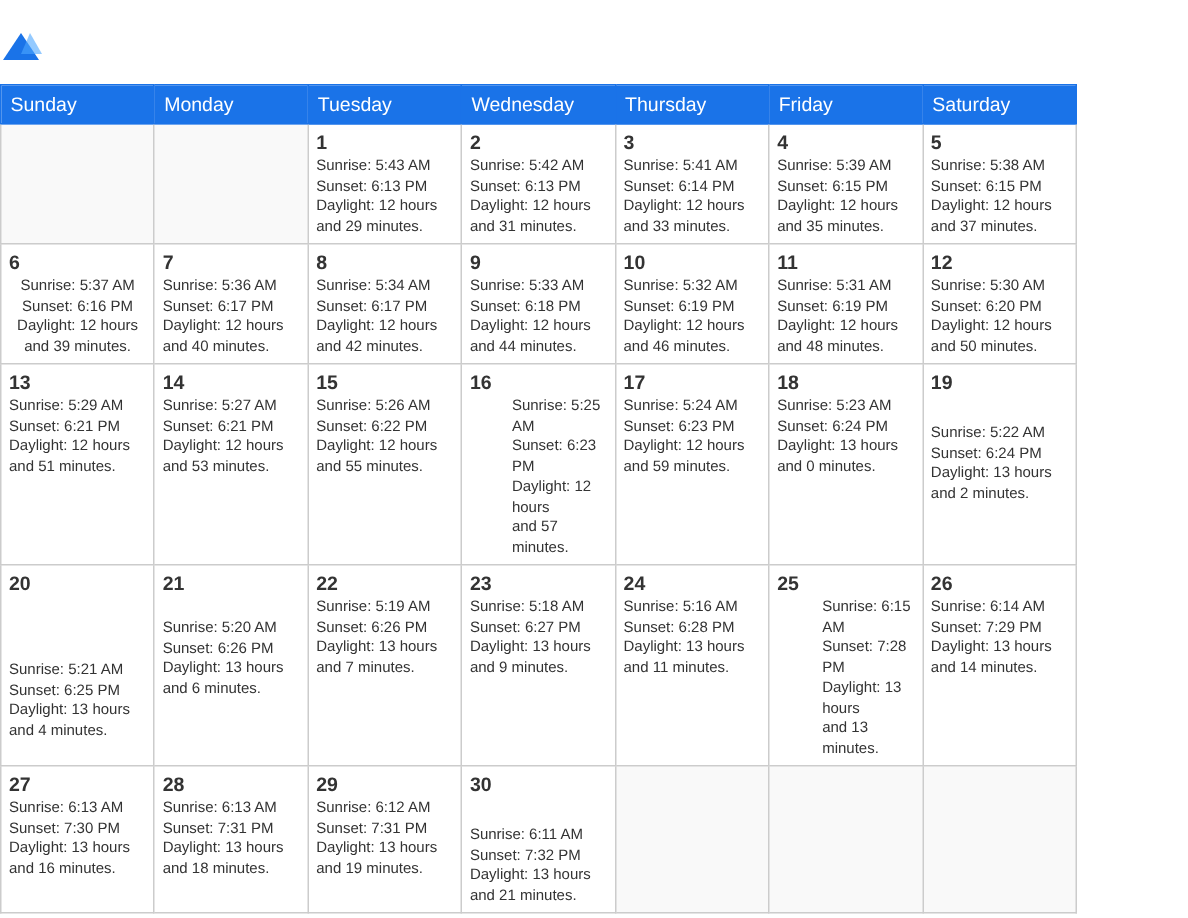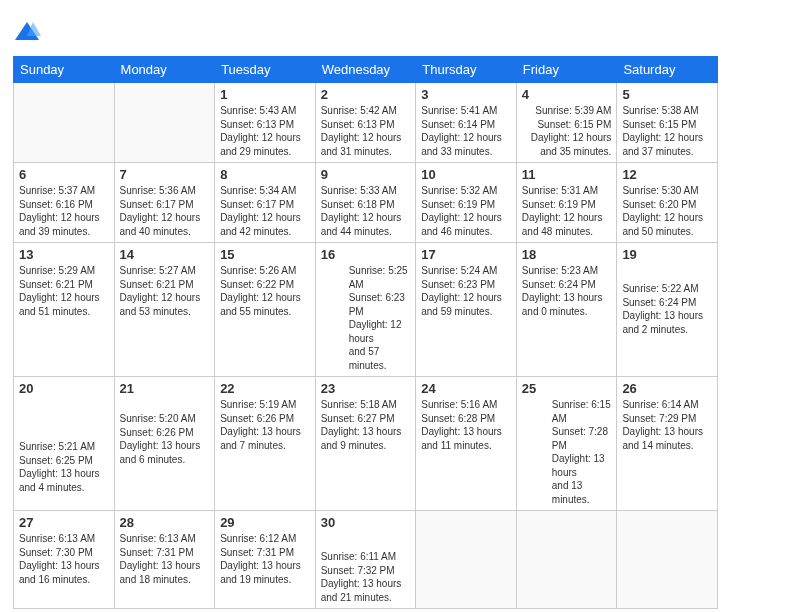--- a/index.html
+++ b/index.html
@@ -6,21 +6,21 @@
     body {
       width: 792px;
       height: 612px;
       font-family: Arial, sans-serif;
       background: #fff;
       overflow: hidden;
     }
     .page {
       width: 736px;
       height: 612px;
-      padding: 18px 18px 10px 13px;
+      padding: 18px 18px 10px 0;
       display: flex;
       flex-direction: column;
     }
     .header {
       display: flex;
       justify-content: space-between;
       align-items: flex-start;
       margin-bottom: 10px;
     }
     .logo {
@@ -155,37 +155,37 @@
           </td>
           <td>
             <span class="day-num">3</span>
             <div class="day-info" style="white-space: pre-line;">Sunrise: 5:41 AM
 Sunset: 6:14 PM
 Daylight: 12 hours
 and 33 minutes.</div>
           </td>
           <td>
             <span class="day-num">4</span>
-            <div class="day-info" style="white-space: pre-line; text-align: right;">Sunrise: 5:39 AM
+            <div class="day-info" style="white-space: pre-line;">Sunrise: 5:39 AM
 Sunset: 6:15 PM
 Daylight: 12 hours
 and 35 minutes.</div>
           </td>
           <td>
             <span class="day-num">5</span>
             <div class="day-info" style="white-space: pre-line;">Sunrise: 5:38 AM
 Sunset: 6:15 PM
 Daylight: 12 hours
 and 37 minutes.</div>
           </td>
         </tr>
         <tr>
           <td>
             <span class="day-num">6</span>
-            <div class="day-info" style="white-space: pre-line;">Sunrise: 5:37 AM
+            <div class="day-info" style="white-space: pre-line; text-align: center;">Sunrise: 5:37 AM
 Sunset: 6:16 PM
 Daylight: 12 hours
 and 39 minutes.</div>
           </td>
           <td>
             <span class="day-num">7</span>
             <div class="day-info" style="white-space: pre-line;">Sunrise: 5:36 AM
 Sunset: 6:17 PM
 Daylight: 12 hours
 and 40 minutes.</div>

